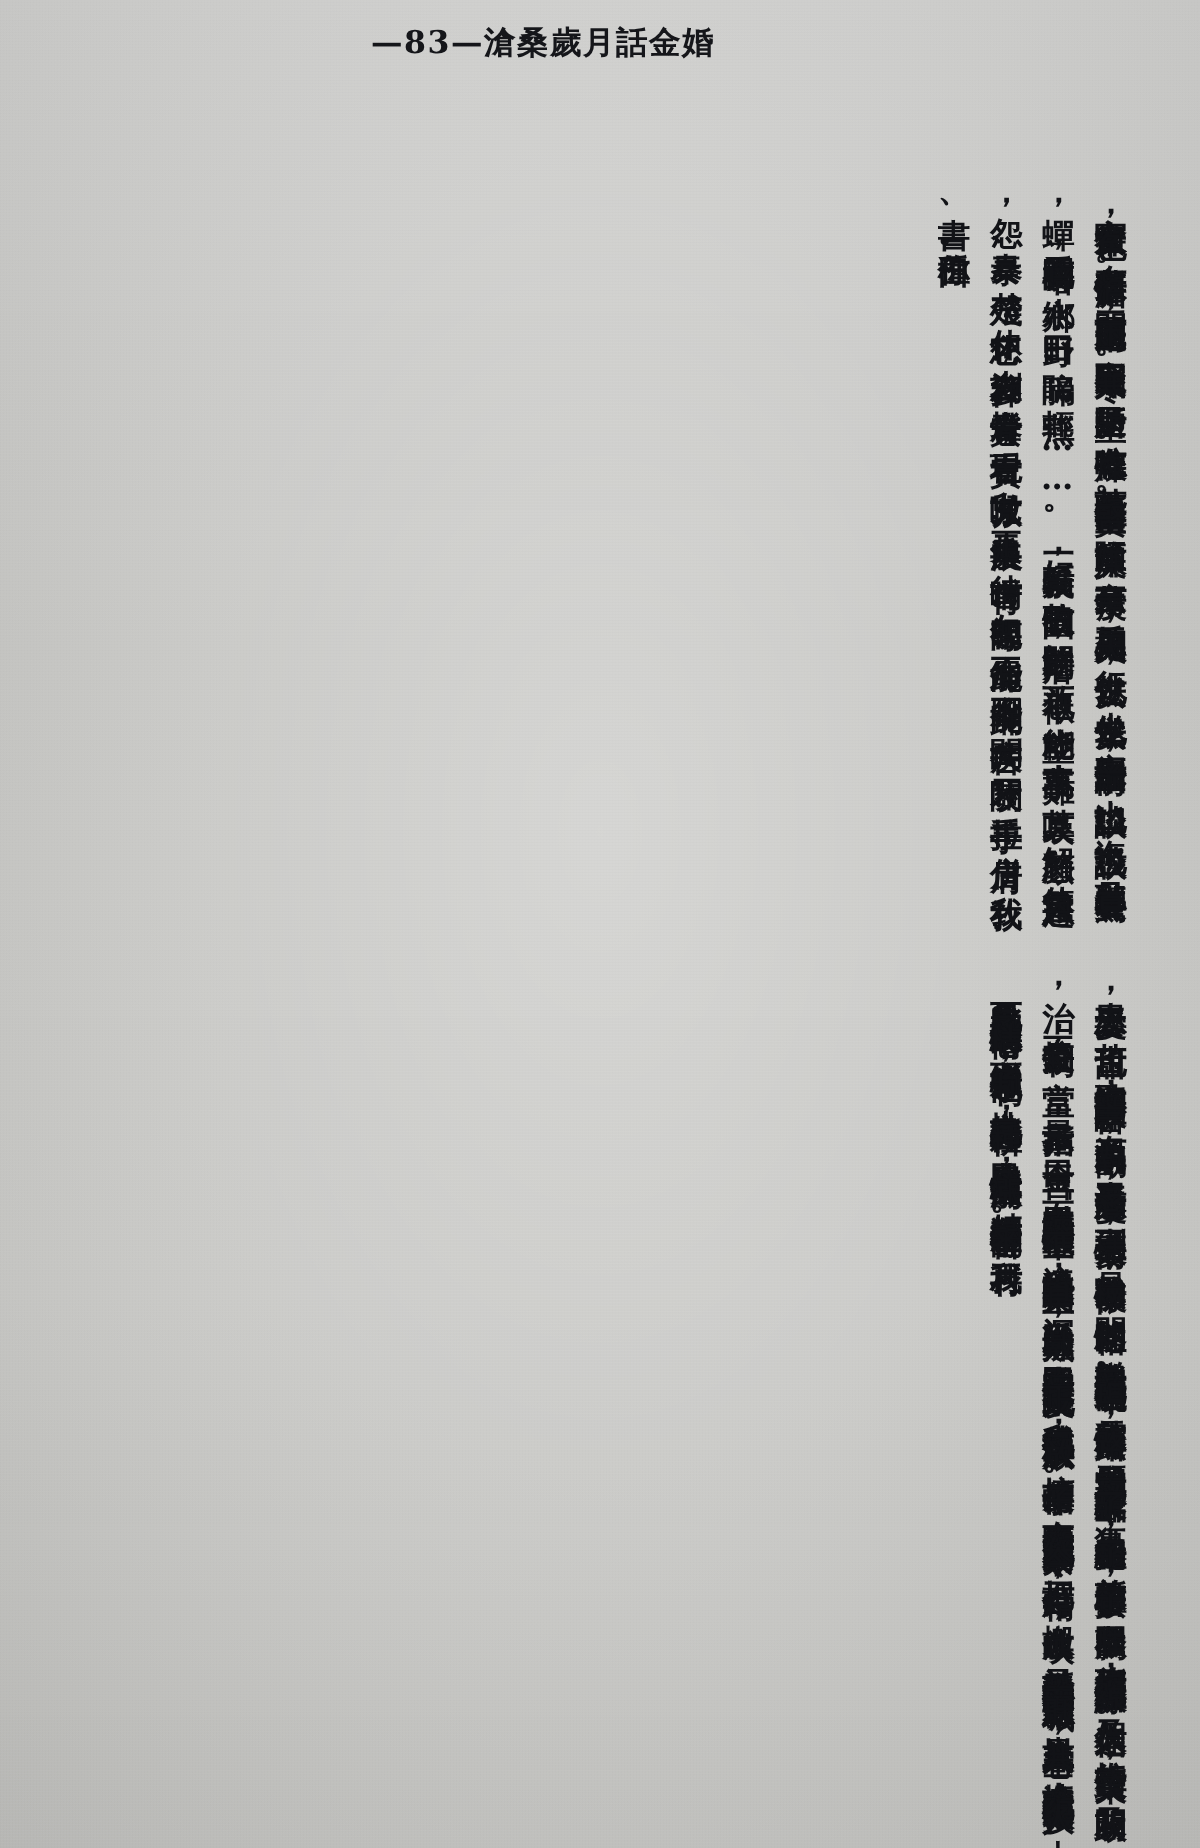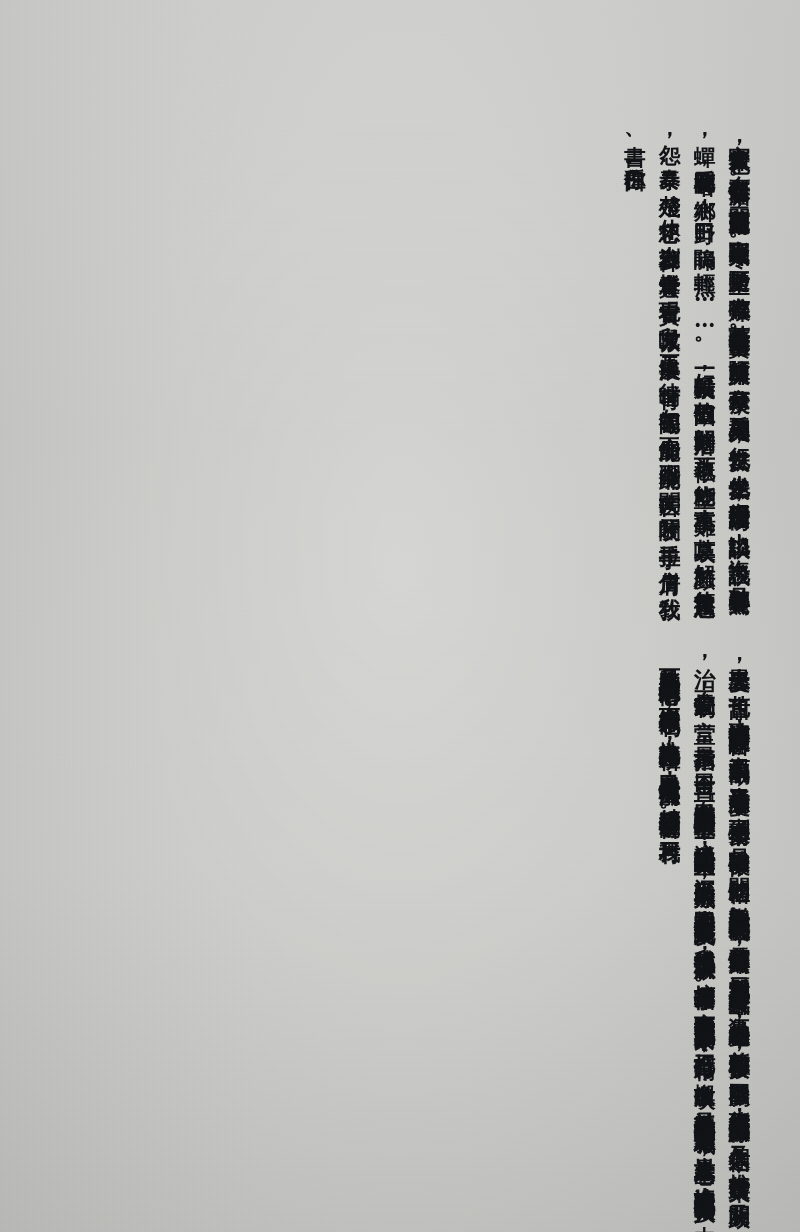--- a/index.html
+++ b/index.html
@@ -81,20 +81,23 @@
     margin: 0;
     padding: 0;
   }
 </style>
 </head>
 <body>
 
 <div class="page">
   <div class="noise"></div>
 
+  <div class="header">
+    <span class="header-inner">—83—滄桑歲月話金婚</span>
+  </div>
 
   <div class="block" id="block-upper">
     <p>守命安常保本色，布衣菜飯甘恬澹。三間茅屋避風雨，一家暖聚不知寒。斯是陋室，唯有德燦。茅茨土階曾住過活世聖賢。簡陋莫嫌，豪華何羨，瓜架豆棚咫尺天，行也安然，坐也安然。夜歸兒女話燈前，山也談談，海也談談。且聽那春鶯夏蟬，看花明柳暗，水鄉、田野、啼鵑、輕燕，……。好一幅義景，牧歌田園。解開疙瘩，放下包袱，能糊塗，萬事不難；莫哀嘆，解愁顏。休管它吳越恩怨，秦暴、楚殘。休想它，古刹參禪，青燈黃卷。看現實，兒女嗷嗷，正天眞浪漫！待哺育，勿視等閒。肩不能卸，腳不能蹣，聞疾苦，咬牙關。手拉手、肩併肩、我敎書、你種田。</p>
   </div>
 
   <div class="block" id="block-lower">
     <p>夫妻恩愛，苦也甜。這歌詞有富於哲理的諫言，有溫柔的規勸，表達了慈母的愛，盡到了夫妻情，是豁達的襟懷，開朗的性格，樂觀的人生及菊花精神的體現。「愁雲慘霧疑無路，麗日和風別有天」好世道終於來臨了，狂人暴徒相繼斃了，新的政權接管了，舉國歡騰。新政權徹底掃清極左路線，及個人迷信。推行務實政策，及開明政治，不搞家長制，一言堂、最高指示，金口玉言。而以「實踐是檢驗眞理的唯一標準」，這一科學的論斷奉爲圭臬，深受人民的擁戴，並即時平反冤假錯案撥亂反正，我也得披恩澤予以解放，摘掉反革命帽子。在棗陽首先開放文化娛樂的禁令，把三打白骨精，搬出放映，於是全縣轟動扶老攜幼從四面八方湧進縣城，豈止是萬人空巷，據說在戲院附近拼踩傷很多人，由此可見人民長期被壓抑封鎖的心情。繼而推行承包制，土地交給人民自己耕種，農民生產情緒突然高漲，精耕細作產量翻番。我村再</p>
   </div>
 </div>
 

